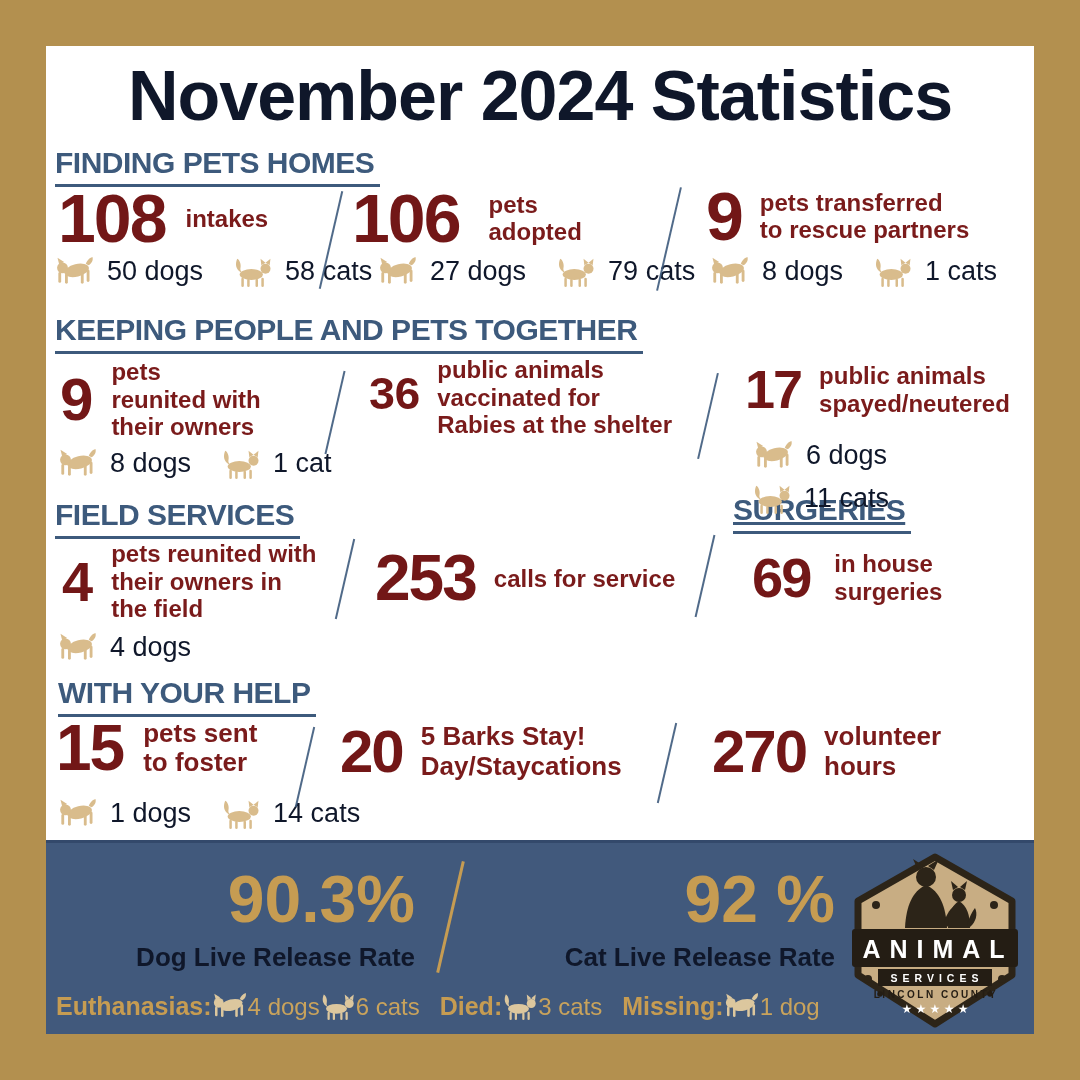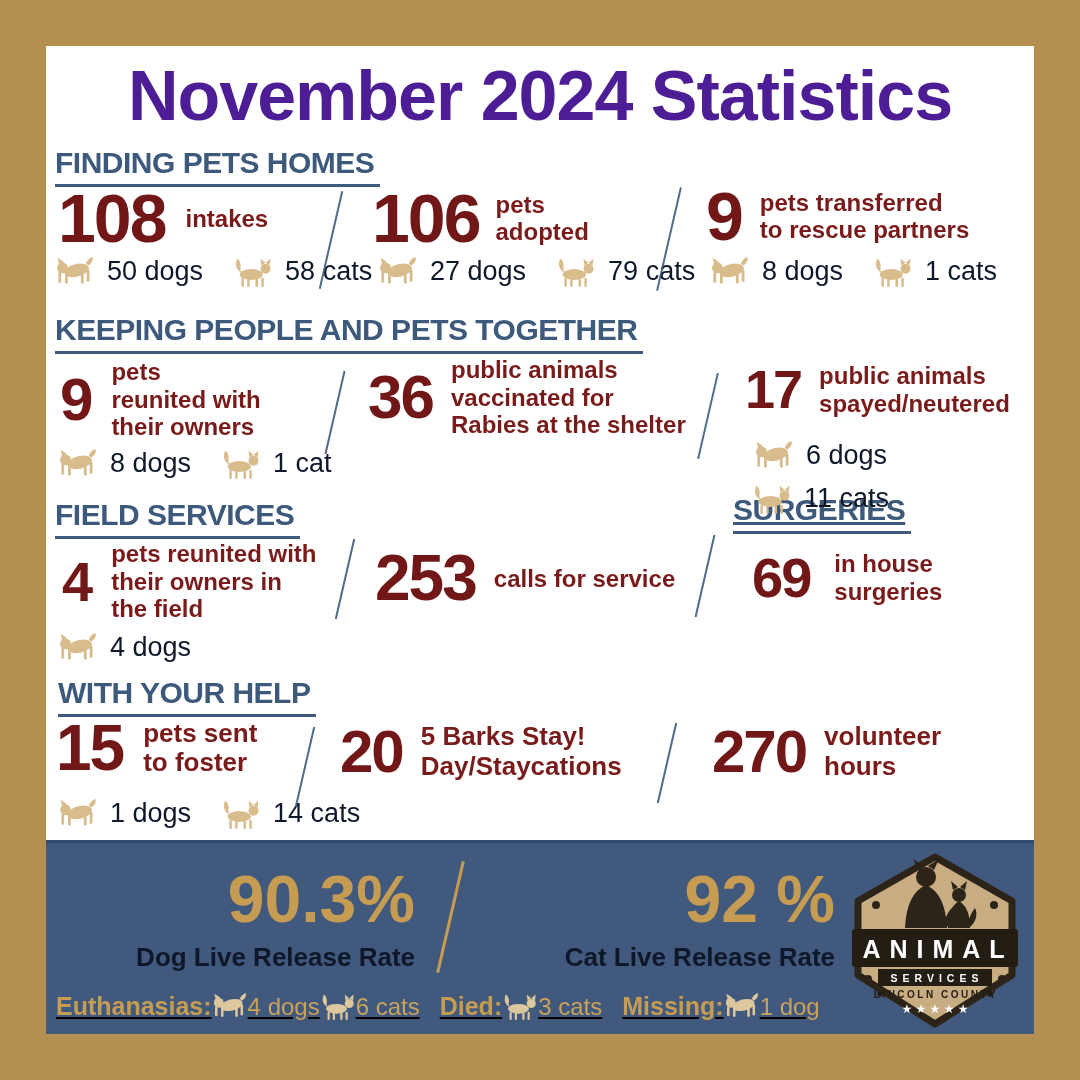--- a/index.html
+++ b/index.html
@@ -8,21 +8,21 @@
     background:#b3904f;
     font-family:"Liberation Sans", sans-serif;
     -webkit-font-smoothing:antialiased;
   }
   #poster{position:absolute;inset:0;}
   .white-area{position:absolute;left:46px;top:46px;width:988px;height:794px;background:#ffffff;}
   .footer{position:absolute;left:46px;top:840px;width:988px;height:194px;background:#41597c;border-top:3px solid #33496b;box-sizing:border-box;}
 
   .page-title{
     position:absolute;left:46px;top:56px;width:988px;text-align:center;
-    font-size:70px;font-weight:700;letter-spacing:-1px;color:#4c1d95;
+    font-size:70px;font-weight:700;letter-spacing:-1px;color:#0f172a;
   }
   .section-heading{
     position:absolute;display:inline-block;
     font-size:30px;font-weight:800;color:#3d5a7c;letter-spacing:-0.5px;
     border-bottom:3px solid #3d5a7c;padding:0 6px 4px 0;
   }
   .stat{position:absolute;display:flex;align-items:center;}
   .stat .num{font-weight:800;color:#721717;letter-spacing:-2px;line-height:0.95;}
   .stat .lbl{font-weight:700;color:#7a1b1b;font-size:24px;line-height:1.15;}
   .pets{position:absolute;display:flex;align-items:center;gap:12px;}
@@ -31,21 +31,21 @@
   .pet-txt{font-size:27px;font-weight:500;color:#0f172a;white-space:nowrap;}
 
   .divider{position:absolute;width:2px;background:#3d5a7c;transform:rotate(13deg);opacity:.9;}
   .divider.gold{background:#c69c52;width:3px;opacity:1;}
 
   .rate{position:absolute;text-align:right;}
   .rate .rate-val{font-size:66px;font-weight:700;color:#c69c52;letter-spacing:0;line-height:1;}
   .rate .rate-lbl{font-size:26px;font-weight:700;color:#0f172a;margin-top:10px;}
 
   .outcomes{position:absolute;left:56px;top:992px;display:flex;align-items:center;gap:10px;}
-  .outcome{display:flex;align-items:center;margin-right:10px;text-decoration:underline;}
+  .outcome{display:flex;align-items:center;margin-right:10px;}
   .outcome-lbl{font-size:25px;font-weight:800;color:#c69c52;white-space:nowrap;}
   .outcome .pet-icon{width:36px;height:27px;fill:#dcc79e;}
   .outcome .pet-txt{font-size:24px;font-weight:500;color:#c9a35c;}
 
   .logo{position:absolute;left:852px;top:850px;width:166px;height:182px;}
   svg text{font-family:"Liberation Sans", sans-serif;}
   .defs-hidden{position:absolute;width:0;height:0;overflow:hidden;}
 </style>
 </head>
 <body>
@@ -85,21 +85,21 @@
   <div class="section-heading" style="left:55px;top:146px;">FINDING PETS HOMES</div>
   <div class="section-heading" style="left:55px;top:498px;">FIELD SERVICES</div>
   <div class="section-heading" style="left:55px;top:313px;">KEEPING PEOPLE AND PETS TOGETHER</div>
   <div class="section-heading" style="left:733px;top:493px;text-decoration:underline;">SURGERIES</div>
   <div class="section-heading" style="left:58px;top:676px;">WITH YOUR HELP</div>
 
   <div class="stat" style="left:58px;top:186px;gap:20px;">
     <span class="num" style="font-size:68px;">108</span>
     <span class="lbl">intakes</span>
   </div>
-  <div class="stat" style="left:372px;top:186px;gap:16px;">
+  <div class="stat" style="left:352px;top:186px;gap:29px;">
     <span class="num" style="font-size:68px;">106</span>
     <span class="lbl" style="width:125px;">pets adopted</span>
   </div>
   <div class="stat" style="left:706px;top:184px;gap:18px;">
     <span class="num" style="font-size:68px;">9</span>
     <span class="lbl" style="width:210px;">pets transferred to rescue partners</span>
   </div>
 
   <div class="pets" style="left:55px;top:256px;">
     <span class="pet">
@@ -142,21 +142,21 @@
         </svg>
       <span class="pet-txt">1 cats</span>
     </span>
   </div>
 
   <div class="stat" style="left:60px;top:358px;gap:20px;">
     <span class="num" style="font-size:60px;">9</span>
     <span class="lbl" style="width:150px;">pets reunited with their owners</span>
   </div>
   <div class="stat" style="left:368px;top:356px;gap:18px;">
-    <span class="num" style="font-size:62px;">36</span>
+    <span class="num" style="font-size:46px;font-family:Liberation Mono, monospace;">36</span>
     <span class="lbl" style="width:235px;">public animals vaccinated for Rabies at the shelter</span>
   </div>
   <div class="stat" style="left:745px;top:362px;gap:18px;">
     <span class="num" style="font-size:54px;">17</span>
     <span class="lbl" style="width:200px;">public animals spayed/neutered</span>
   </div>
 
   <div class="pets" style="left:58px;top:448px;">
     <span class="pet">
       <svg class="pet-icon">

